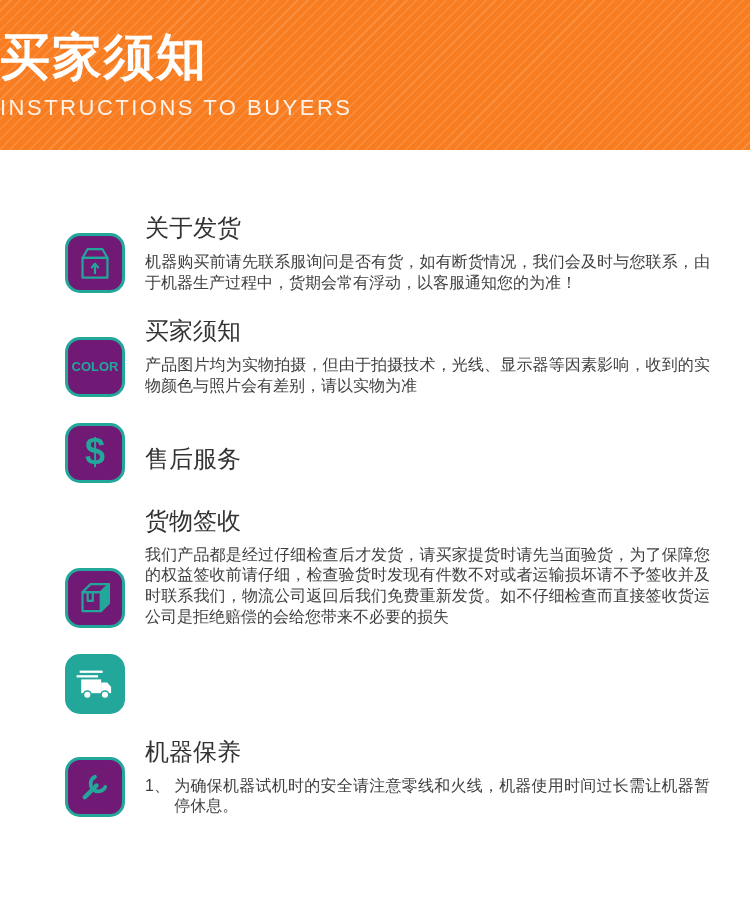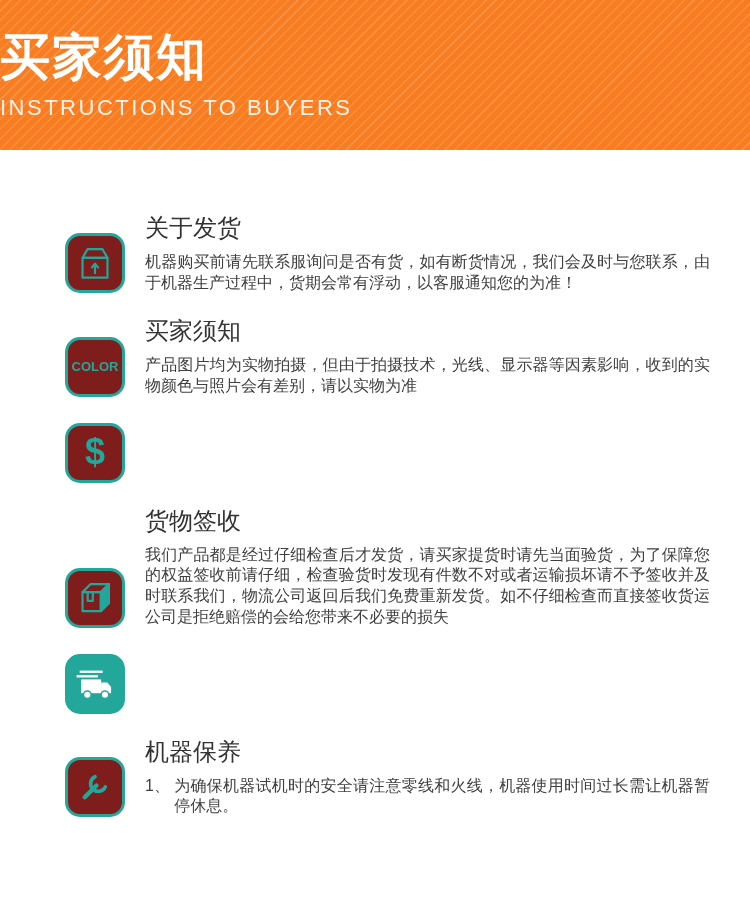--- a/index.html
+++ b/index.html
@@ -51,21 +51,21 @@
     display: flex;
     align-items: flex-end;
     margin-bottom: 24px;
   }
   .icon-box {
     flex: 0 0 60px;
     width: 60px;
     height: 60px;
     border: 3px solid #23a79a;
     border-radius: 15px;
-    background: #7f1d1d;
+    background: #701a75;
     display: flex;
     align-items: center;
     justify-content: center;
     margin-right: 20px;
     margin-top: 2px;
   }
   .icon-box.filled {
     background: #23a79a;
   }
   .icon-text {
@@ -149,20 +149,21 @@
       <div class="section-title">买家须知</div>
       <div class="section-body">产品图片均为实物拍摄，但由于拍摄技术，光线、显示器等因素影响，收到的实物颜色与照片会有差别，请以实物为准</div>
     </div>
   </div>
 
   <div class="section">
     <div class="icon-box">
       <span class="icon-dollar">$</span>
     </div>
     <div class="section-content">
+      <div class="section-title">售后服务</div>
     </div>
   </div>
 
   <div class="section">
     <div class="icon-box">
       <svg width="44" height="44" viewBox="0 0 60 60">
         <polygon points="13,22 24,11 49,11 38,22" fill="none" stroke="#23a79a" stroke-width="3" stroke-linejoin="round"></polygon>
         <polygon points="38,22 49,11 49,37 38,48" fill="#23a79a" stroke="#23a79a" stroke-width="3" stroke-linejoin="round"></polygon>
         <rect x="13" y="22" width="25" height="26" fill="none" stroke="#23a79a" stroke-width="3" stroke-linejoin="round"></rect>
         <polyline points="20,22 20,34 27,34 27,22" fill="none" stroke="#23a79a" stroke-width="3" stroke-linejoin="round"></polyline>

